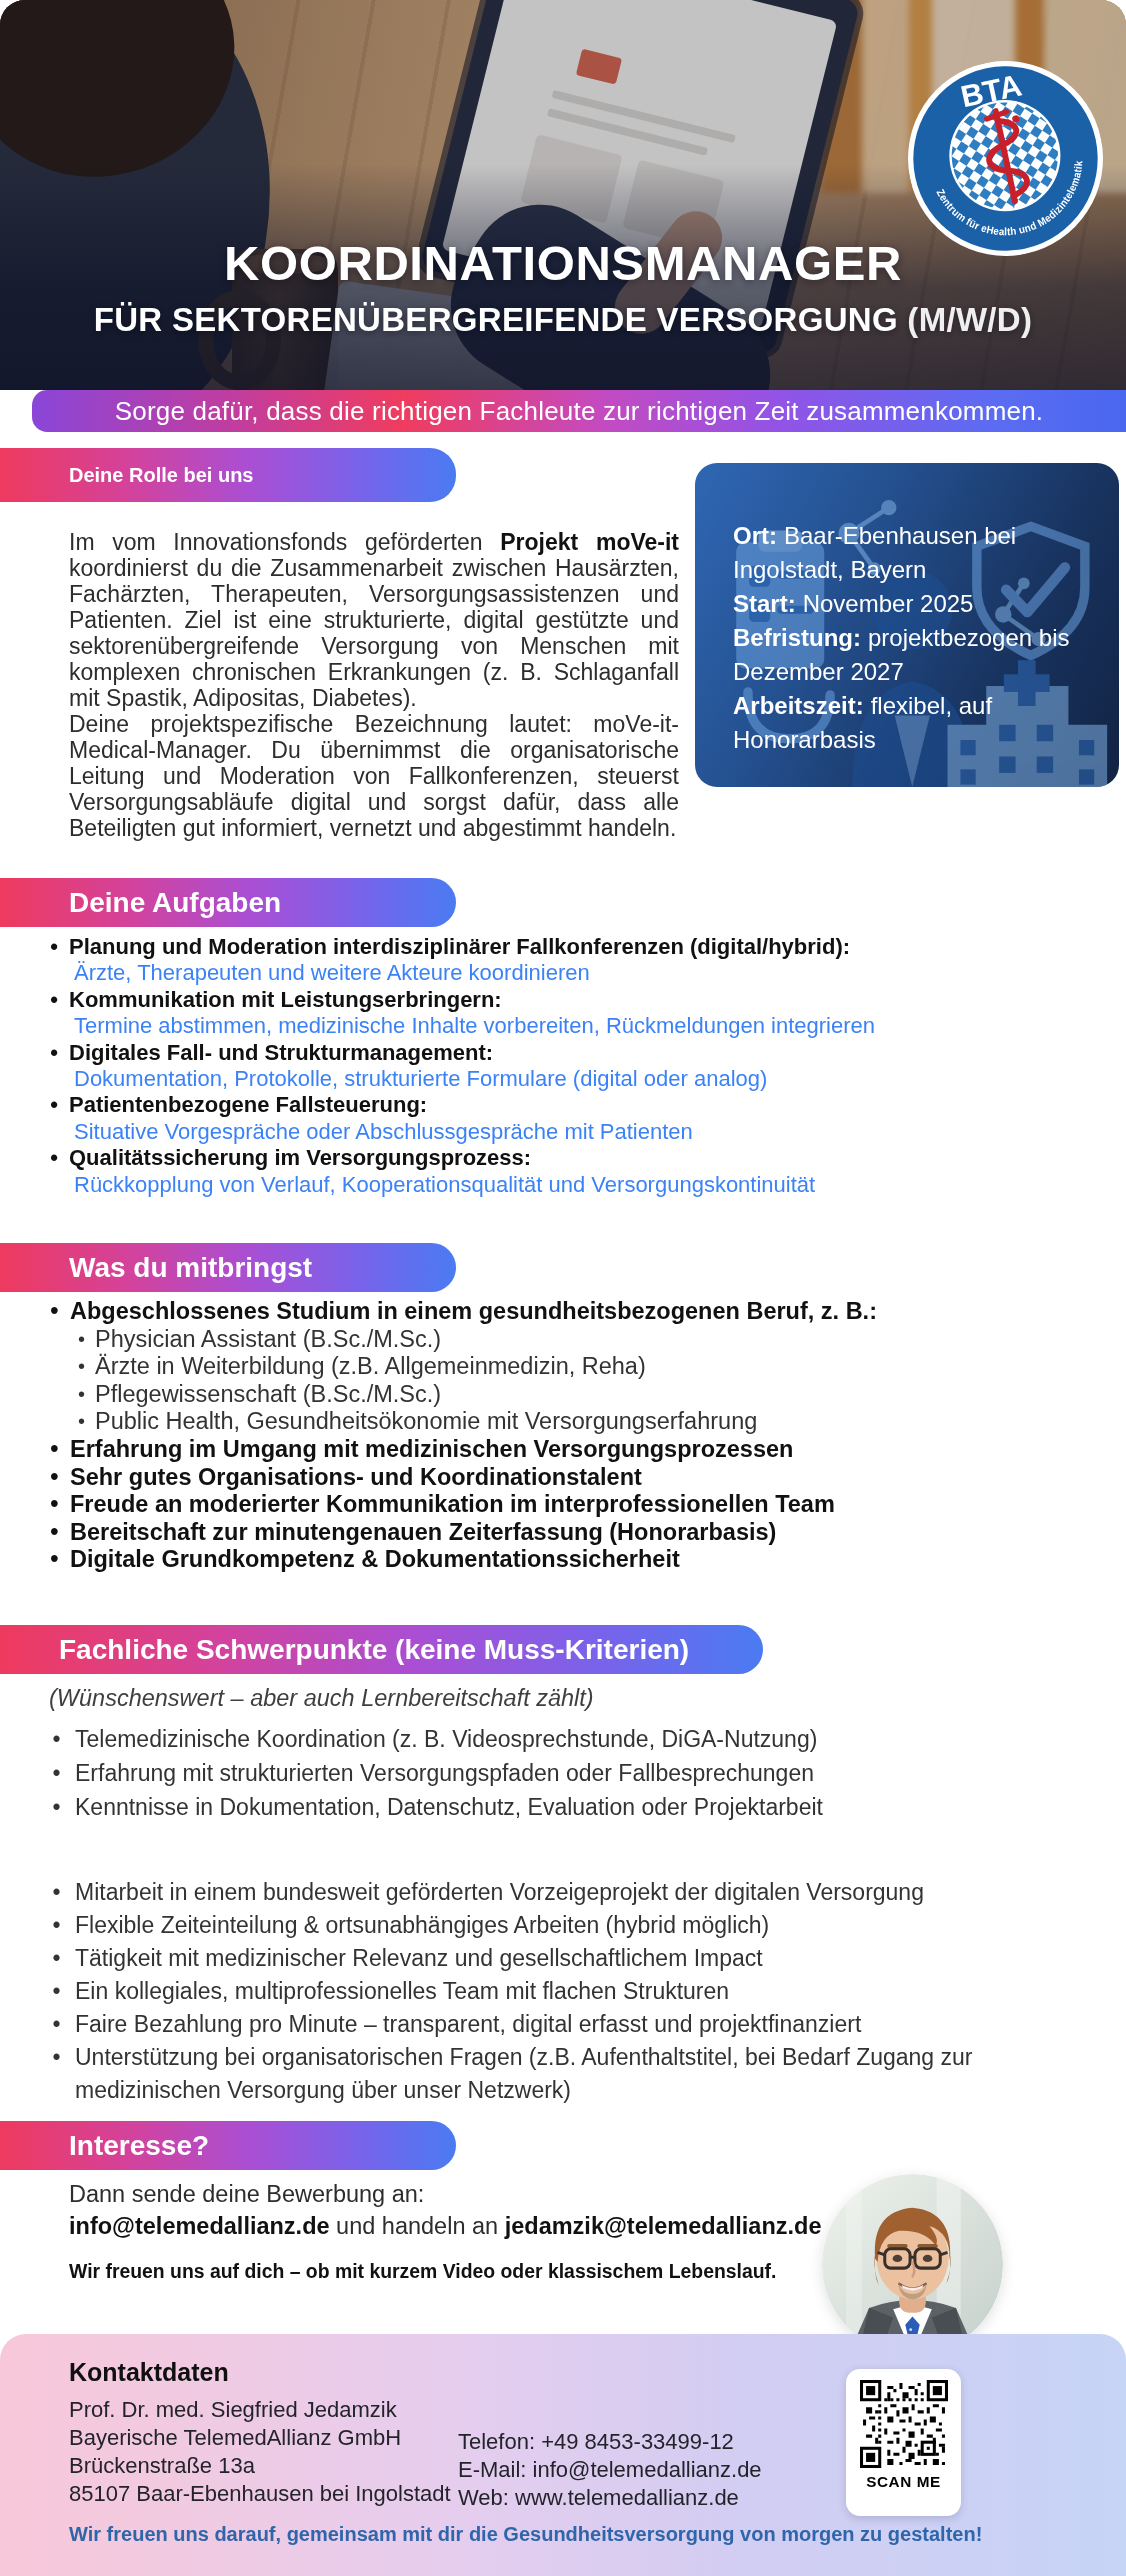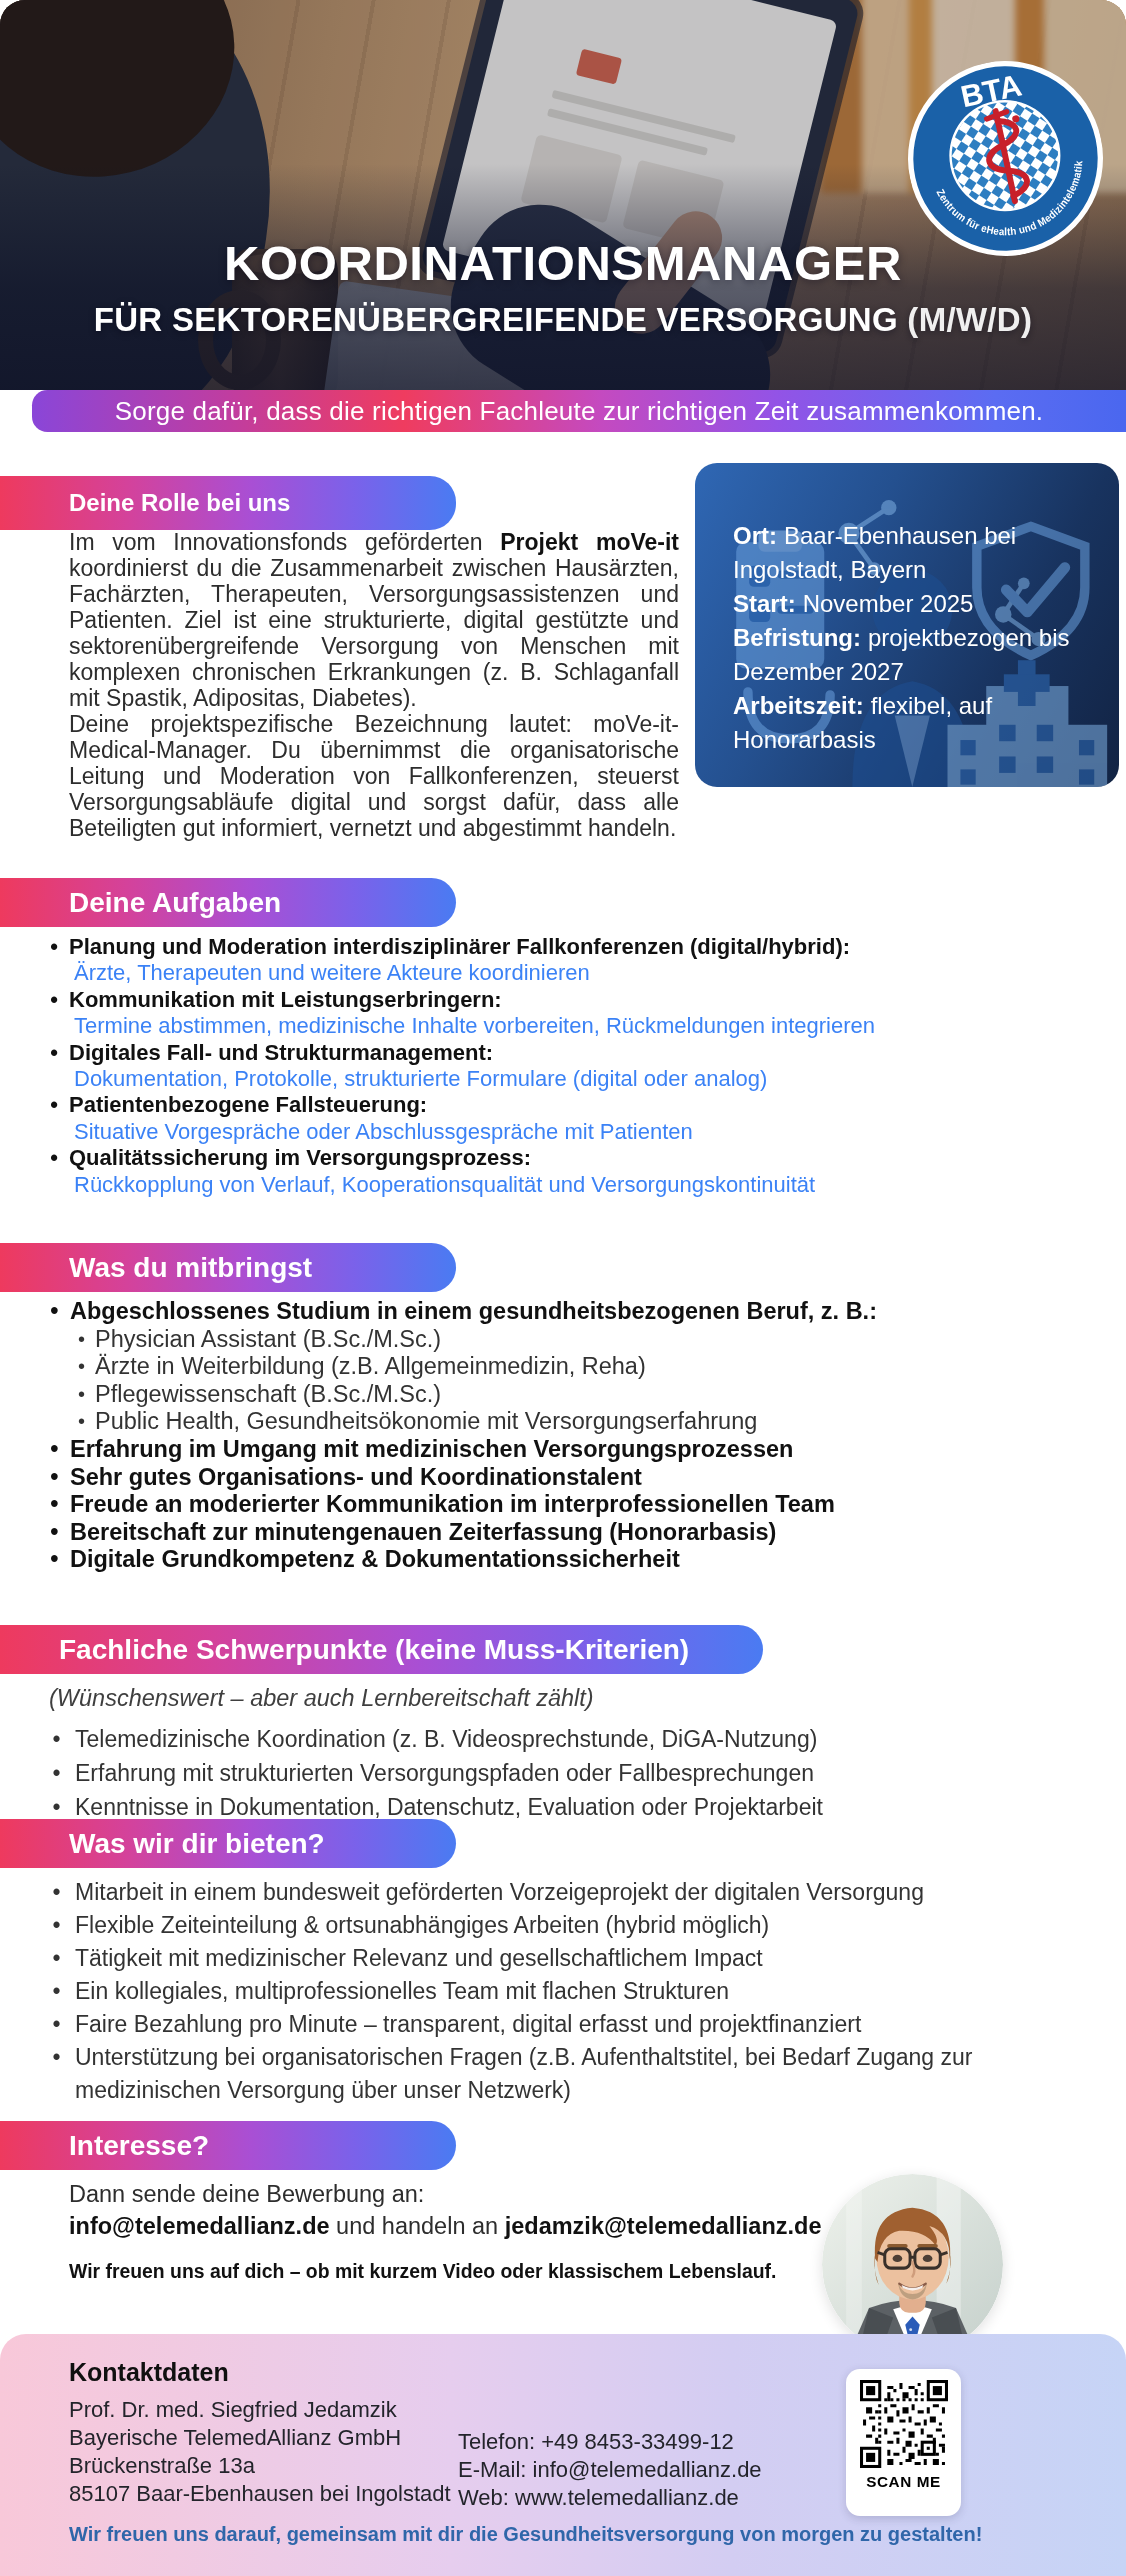--- a/index.html
+++ b/index.html
@@ -37,21 +37,21 @@
 
   
   .banner{position:absolute;left:32px;right:0;top:390px;height:42px;border-radius:15.3px 0 0 15.3px;
     background:linear-gradient(90deg,#8a46d8 0%,#c03da0 18%,#ef3c5f 34%,#c44ac0 52%,#9353e6 68%,#5b6cf2 88%,#4a67ef 100%);
     color:#fff;font-size:26px;font-weight:500;display:flex;align-items:center;justify-content:center;letter-spacing:0.2px;}
 
   
   .pill{position:absolute;left:0;height:49px;border-radius:0 26px 26px 0;color:#fff;font-weight:700;
     font-size:28px;line-height:49px;padding-left:69px;box-sizing:border-box;
     background:linear-gradient(90deg,#ee3a5e 0%,#d4429b 28%,#a94fd4 55%,#7a62ea 78%,#4a7bf2 100%);}
-  .pill-role{top:476px;width:456px;height:54px;line-height:54px;font-size:24px;}
+  .pill-role{top:448px;width:456px;height:54px;line-height:54px;font-size:20px;}
   .pill-tasks{top:878px;width:456px;}
   .pill-bring{top:1243px;width:456px;}
   .pill-focus{top:1625px;width:763px;padding-left:59px;}
   .pill-offer{top:1819px;width:456px;}
   .pill-interest{top:2121px;width:456px;}
 
   
   .role-copy{position:absolute;left:69px;top:529px;width:610px;font-size:23px;line-height:26px;
     text-align:justify;color:#2d2d2d;}
   .role-copy p{margin:0;}
@@ -275,23 +275,20 @@
   <div class="pill pill-focus">
     <span>Fachliche Schwerpunkte (keine Muss-Kriterien)</span>
   </div>
   <div class="focus-note">(Wünschenswert – aber auch Lernbereitschaft zählt)</div>
   <ul class="list focus-list">
     <li>Telemedizinische Koordination (z. B. Videosprechstunde, DiGA-Nutzung)</li>
     <li>Erfahrung mit strukturierten Versorgungspfaden oder Fallbesprechungen</li>
     <li>Kenntnisse in Dokumentation, Datenschutz, Evaluation oder Projektarbeit</li>
   </ul>
 
-  <div class="pill pill-offer">
-    <span>Was wir dir bieten?</span>
-  </div>
   <ul class="list offer-list">
     <li>Mitarbeit in einem bundesweit geförderten Vorzeigeprojekt der digitalen Versorgung</li>
     <li>Flexible Zeiteinteilung &amp; ortsunabhängiges Arbeiten (hybrid möglich)</li>
     <li>Tätigkeit mit medizinischer Relevanz und gesellschaftlichem Impact</li>
     <li>Ein kollegiales, multiprofessionelles Team mit flachen Strukturen</li>
     <li>Faire Bezahlung pro Minute – transparent, digital erfasst und projektfinanziert</li>
     <li>Unterstützung bei organisatorischen Fragen (z.B. Aufenthaltstitel, bei Bedarf Zugang zur medizinischen Versorgung über unser Netzwerk)</li>
   </ul>
 
   <div class="pill pill-interest">

